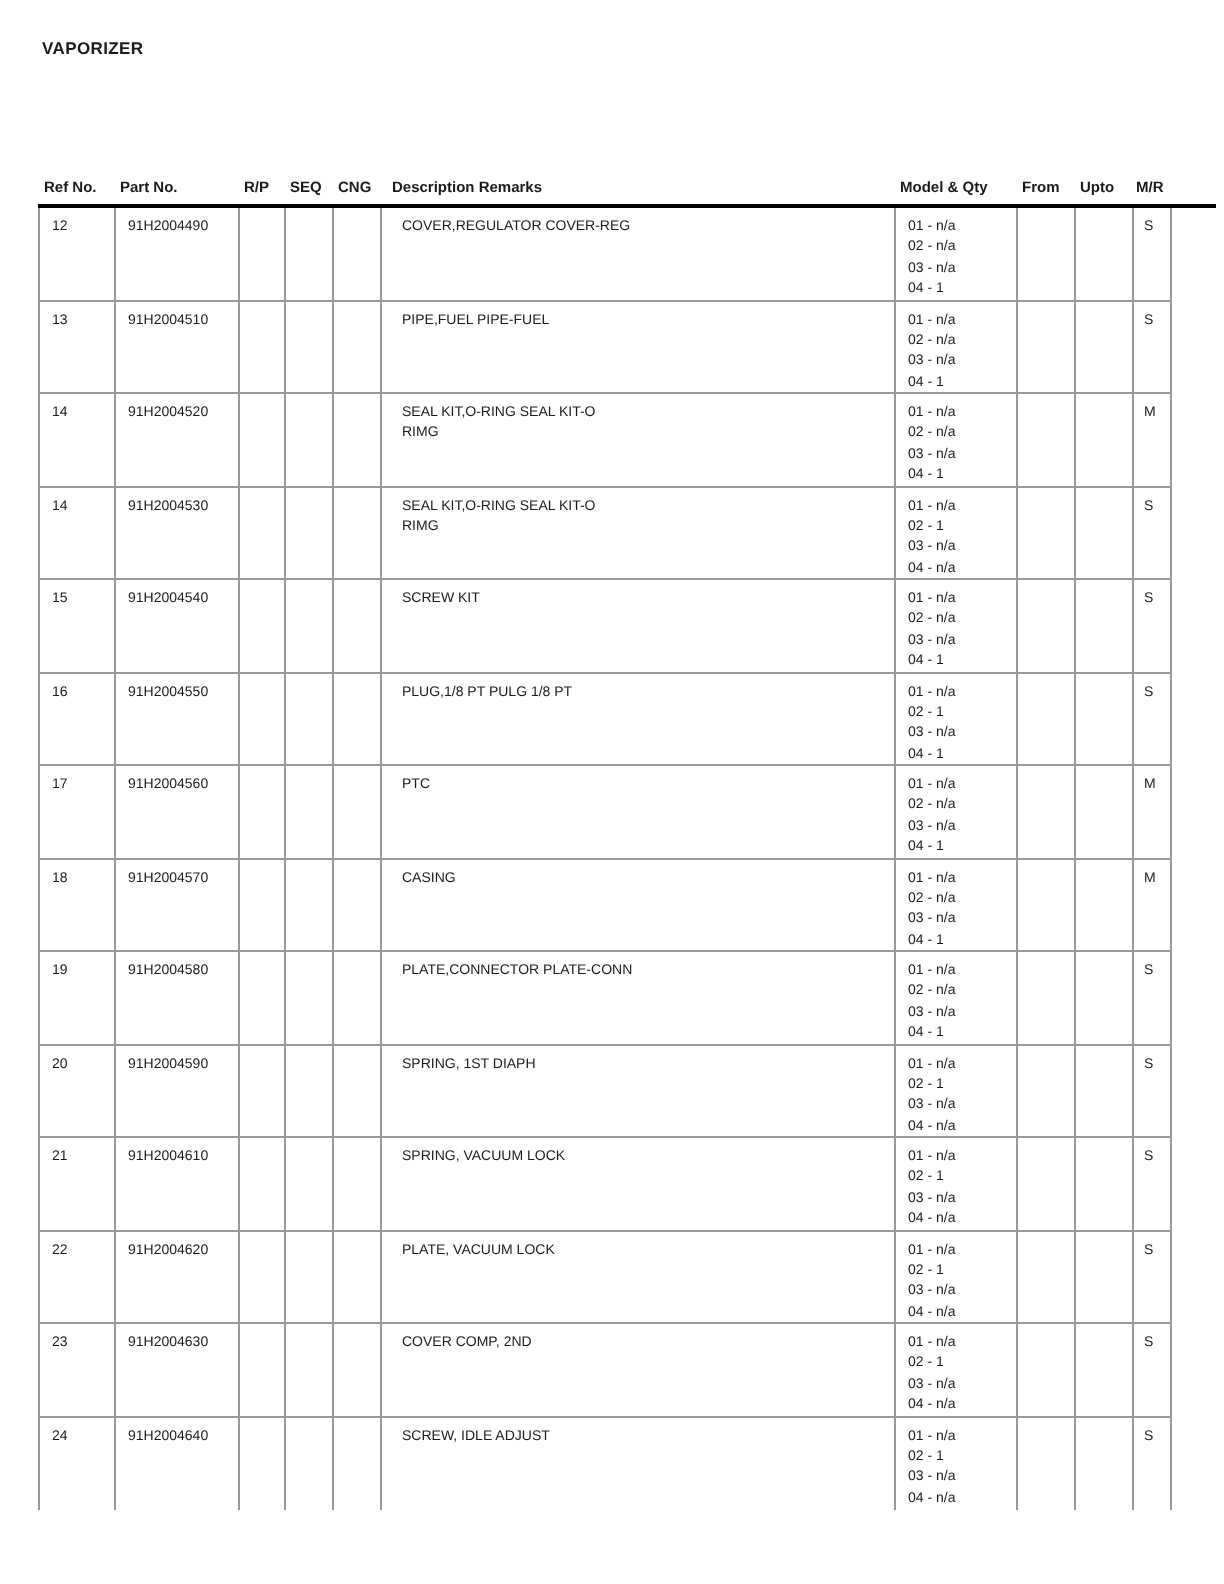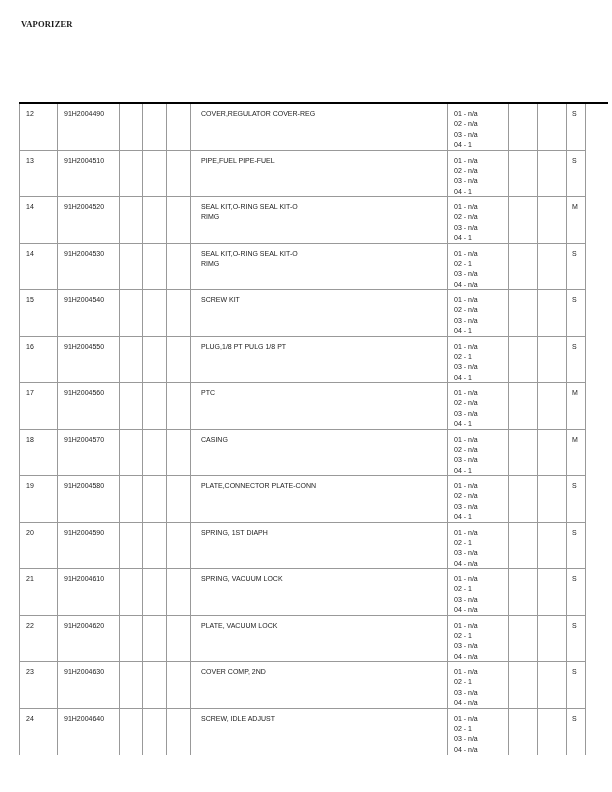--- a/index.html
+++ b/index.html
@@ -8,21 +8,21 @@
     background: #ffffff;
     font-family: "Liberation Sans", sans-serif;
     color: #1a1a1a;
     position: relative;
     overflow: hidden;
   }
   .page { position: absolute; inset: 0; }
 
   .doc-title {
     position: absolute; left: 21px; top: 19px;
-    font-size: 8.5px; font-weight: bold; letter-spacing: 0.2px; font-family: Liberation Serif, serif;
+    font-size: 8.5px; font-weight: bold; letter-spacing: 0.2px;
   }
   .breadcrumb {
     position: absolute; left: 21px; top: 44px;
     font-size: 7.5px; font-weight: bold; letter-spacing: 0.1px;
     width: 575px;
   }
 
   
   .cols {
     display: grid;
@@ -68,20 +68,32 @@
   .tcell.col-mr   { padding-left: 5px; }
 </style>
 </head>
 <body>
 
 <div class="page">
 
   <div class="doc-title">VAPORIZER</div>
 
 
+  <div class="thead cols">
+    <div class="hcell h-ref">Ref No.</div>
+    <div class="hcell h-part">Part No.</div>
+    <div class="hcell h-rp">R/P</div>
+    <div class="hcell h-seq">SEQ</div>
+    <div class="hcell h-cng">CNG</div>
+    <div class="hcell h-desc">Description Remarks</div>
+    <div class="hcell h-model">Model &amp; Qty</div>
+    <div class="hcell h-from">From</div>
+    <div class="hcell h-upto">Upto</div>
+    <div class="hcell h-mr">M/R</div>
+  </div>
 
   <div class="header-rule"></div>
 
   <div class="tclip">
     <div class="tbody" id="tbody">
         <div class="trow cols">
           <div class="tcell col-ref">12</div>
           <div class="tcell col-part">91H2004490</div>
           <div class="tcell col-rp"></div>
           <div class="tcell col-seq"></div>

